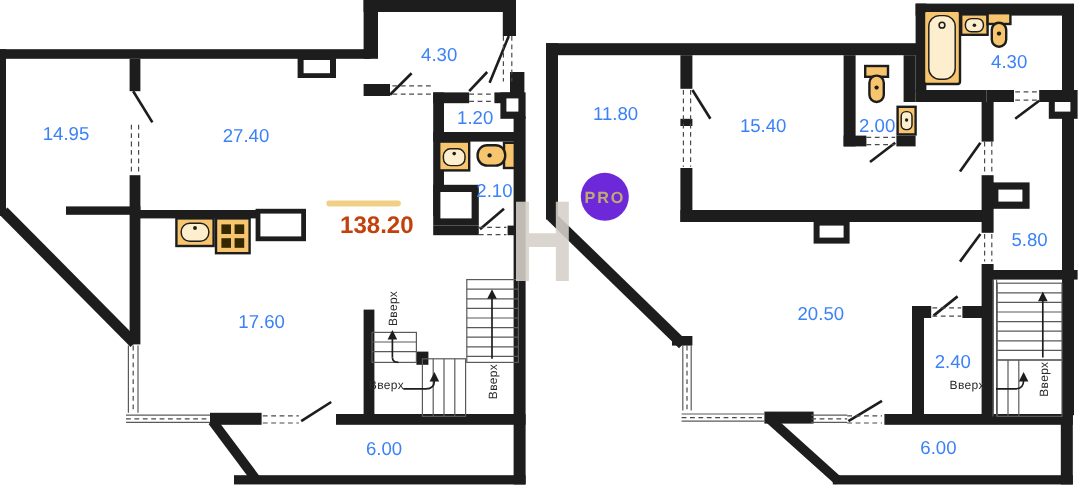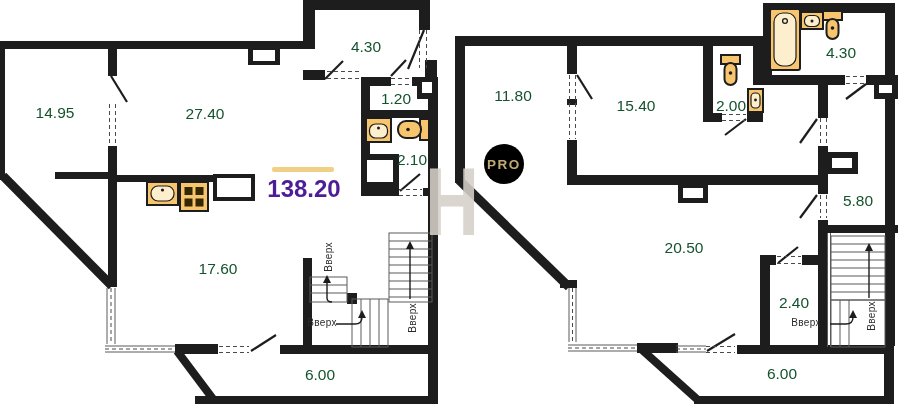--- a/index.html
+++ b/index.html
@@ -1,25 +1,25 @@
 <!DOCTYPE html>
 <html><head>
 <meta charset="utf-8">
 <style>
   html,body{margin:0;padding:0;background:#fff;}
   .stage{position:relative;width:900px;height:404px;background:#ffffff;
          font-family:"Liberation Sans",sans-serif;overflow:hidden;}
   .stage svg{position:absolute;left:0;top:0;}
-  .lbl{position:absolute;transform:translate(-50%,-50%);font-size:15.5px;color:#14532d;white-space:nowrap;}
+  .lbl{position:absolute;transform:translate(-50%,-50%);font-size:15.5px;color:#3b82f6;white-space:nowrap;}
   .lbl.sm{font-size:10px;color:#2a2a2a;letter-spacing:.3px;}
   .lbl.vert{transform:translate(-50%,-50%) rotate(-90deg);}
-  .total{position:absolute;transform:translate(-50%,-50%);font-size:24px;font-weight:bold;color:#4c1d95;}
+  .total{position:absolute;transform:translate(-50%,-50%);font-size:20px;font-weight:bold;color:#c2410c;margin-left:10px;}
   .bar{position:absolute;left:272px;top:167px;width:62px;height:5px;background:#f0d087;border-radius:2px;}
   .badge{position:absolute;left:484px;top:144px;width:40px;height:40px;border-radius:50%;
-         background:#000000;display:flex;align-items:center;justify-content:center;
+         background:#6d28d9;display:flex;align-items:center;justify-content:center;
          font-size:13.5px;font-weight:bold;letter-spacing:1.5px;color:#bfab72;}
   .wm{position:absolute;left:452px;top:206px;font-weight:bold;font-size:96px;color:#d6d0c8;
       transform:translate(-50%,-54%) scaleX(.78);opacity:.88;line-height:1;}
   .wall{fill:#1d1d1d;}
   .hole{fill:#ffffff;}
   .thin{stroke:#5a5a5a;stroke-width:1;fill:none;}
   .dash{stroke:#4a4a4a;stroke-width:1;fill:none;stroke-dasharray:4 3;}
   .leaf{stroke:#1d1d1d;stroke-width:2.2;fill:none;}
   .fx{fill:#f6c56d;stroke:#1d1d1d;stroke-width:2;}
   .fxi{fill:#fdeecd;stroke:#1d1d1d;stroke-width:1.2;}
@@ -279,19 +279,19 @@
   <div class="total" style="left:304px;top:189px">138.20</div>
   <div class="lbl sm vert" style="left:328px;top:257px">Вверх</div>
   <div class="lbl sm" style="left:322px;top:322px">Вверх</div>
   <div class="lbl sm vert" style="left:412px;top:318px">Вверх</div>
 
   <div class="lbl" style="left:513px;top:96px">11.80</div>
   <div class="lbl" style="left:636px;top:106px">15.40</div>
   <div class="lbl" style="left:731px;top:106px">2.00</div>
   <div class="lbl" style="left:841px;top:53px">4.30</div>
   <div class="lbl" style="left:858px;top:201px">5.80</div>
-  <div class="lbl" style="left:684px;top:248px">20.50</div>
+  <div class="lbl" style="left:684px;top:263px">20.50</div>
   <div class="lbl" style="left:794px;top:303px">2.40</div>
   <div class="lbl" style="left:782px;top:374px">6.00</div>
   <div class="lbl sm" style="left:806px;top:322px">Вверх</div>
   <div class="lbl sm vert" style="left:871px;top:316px">Вверх</div>
 
 </div>
 
 </body></html>

